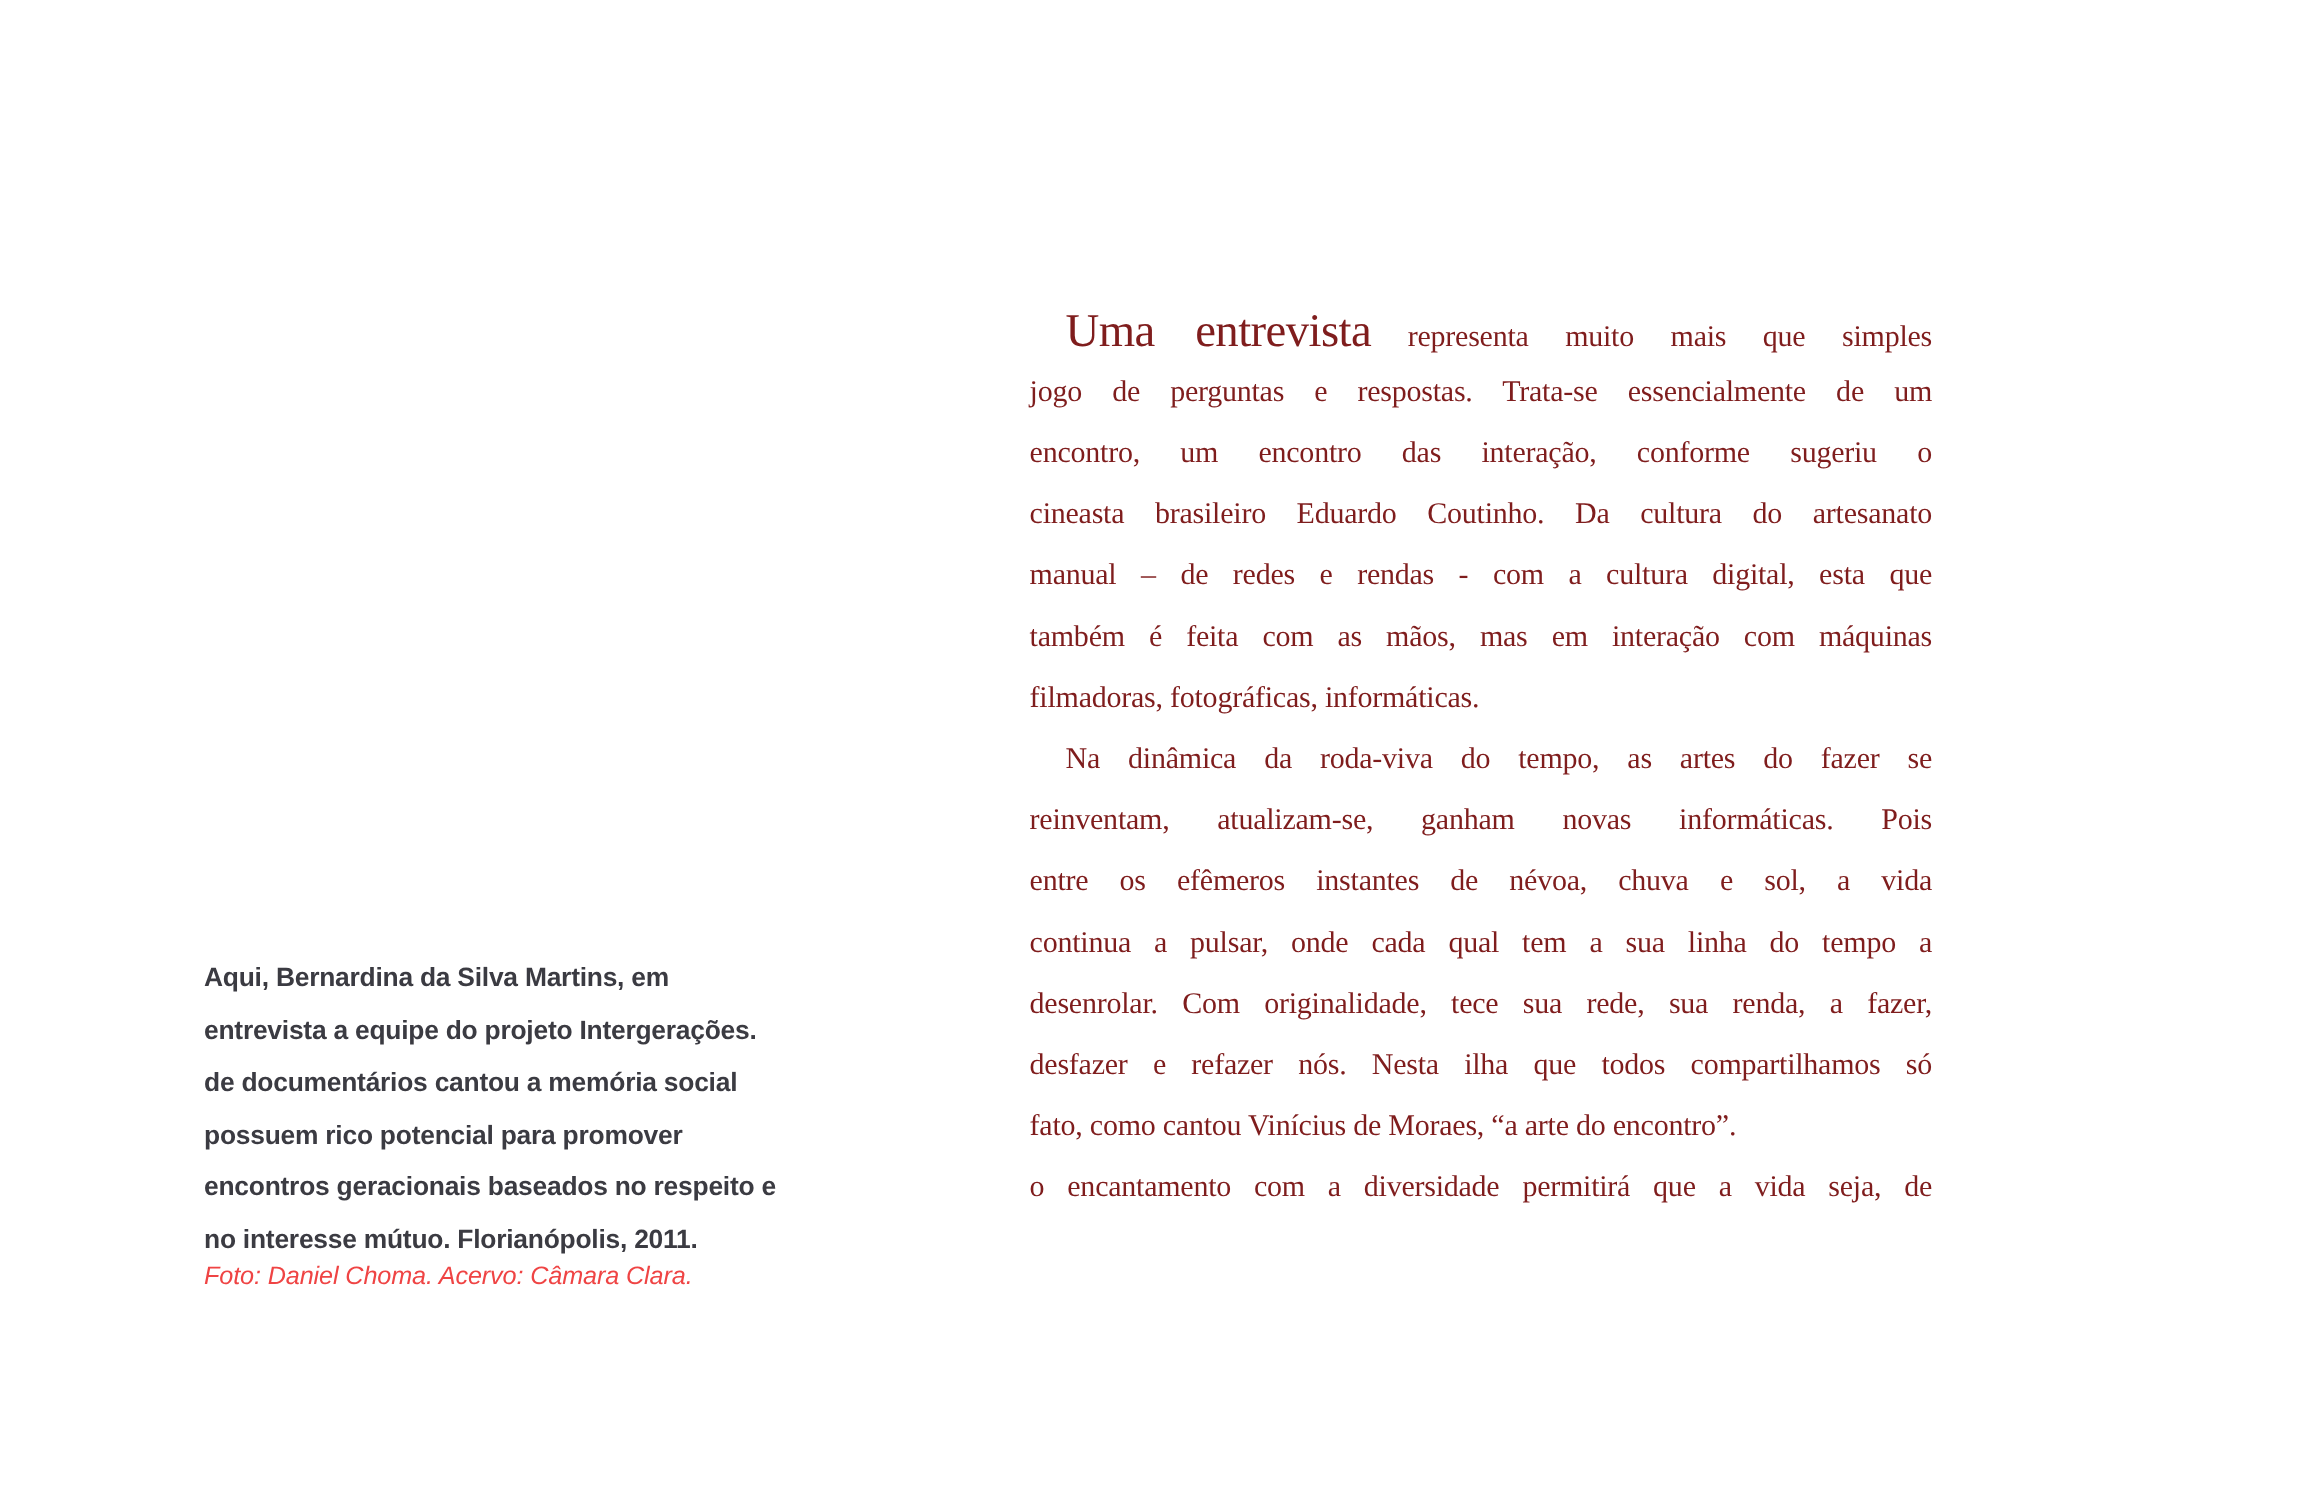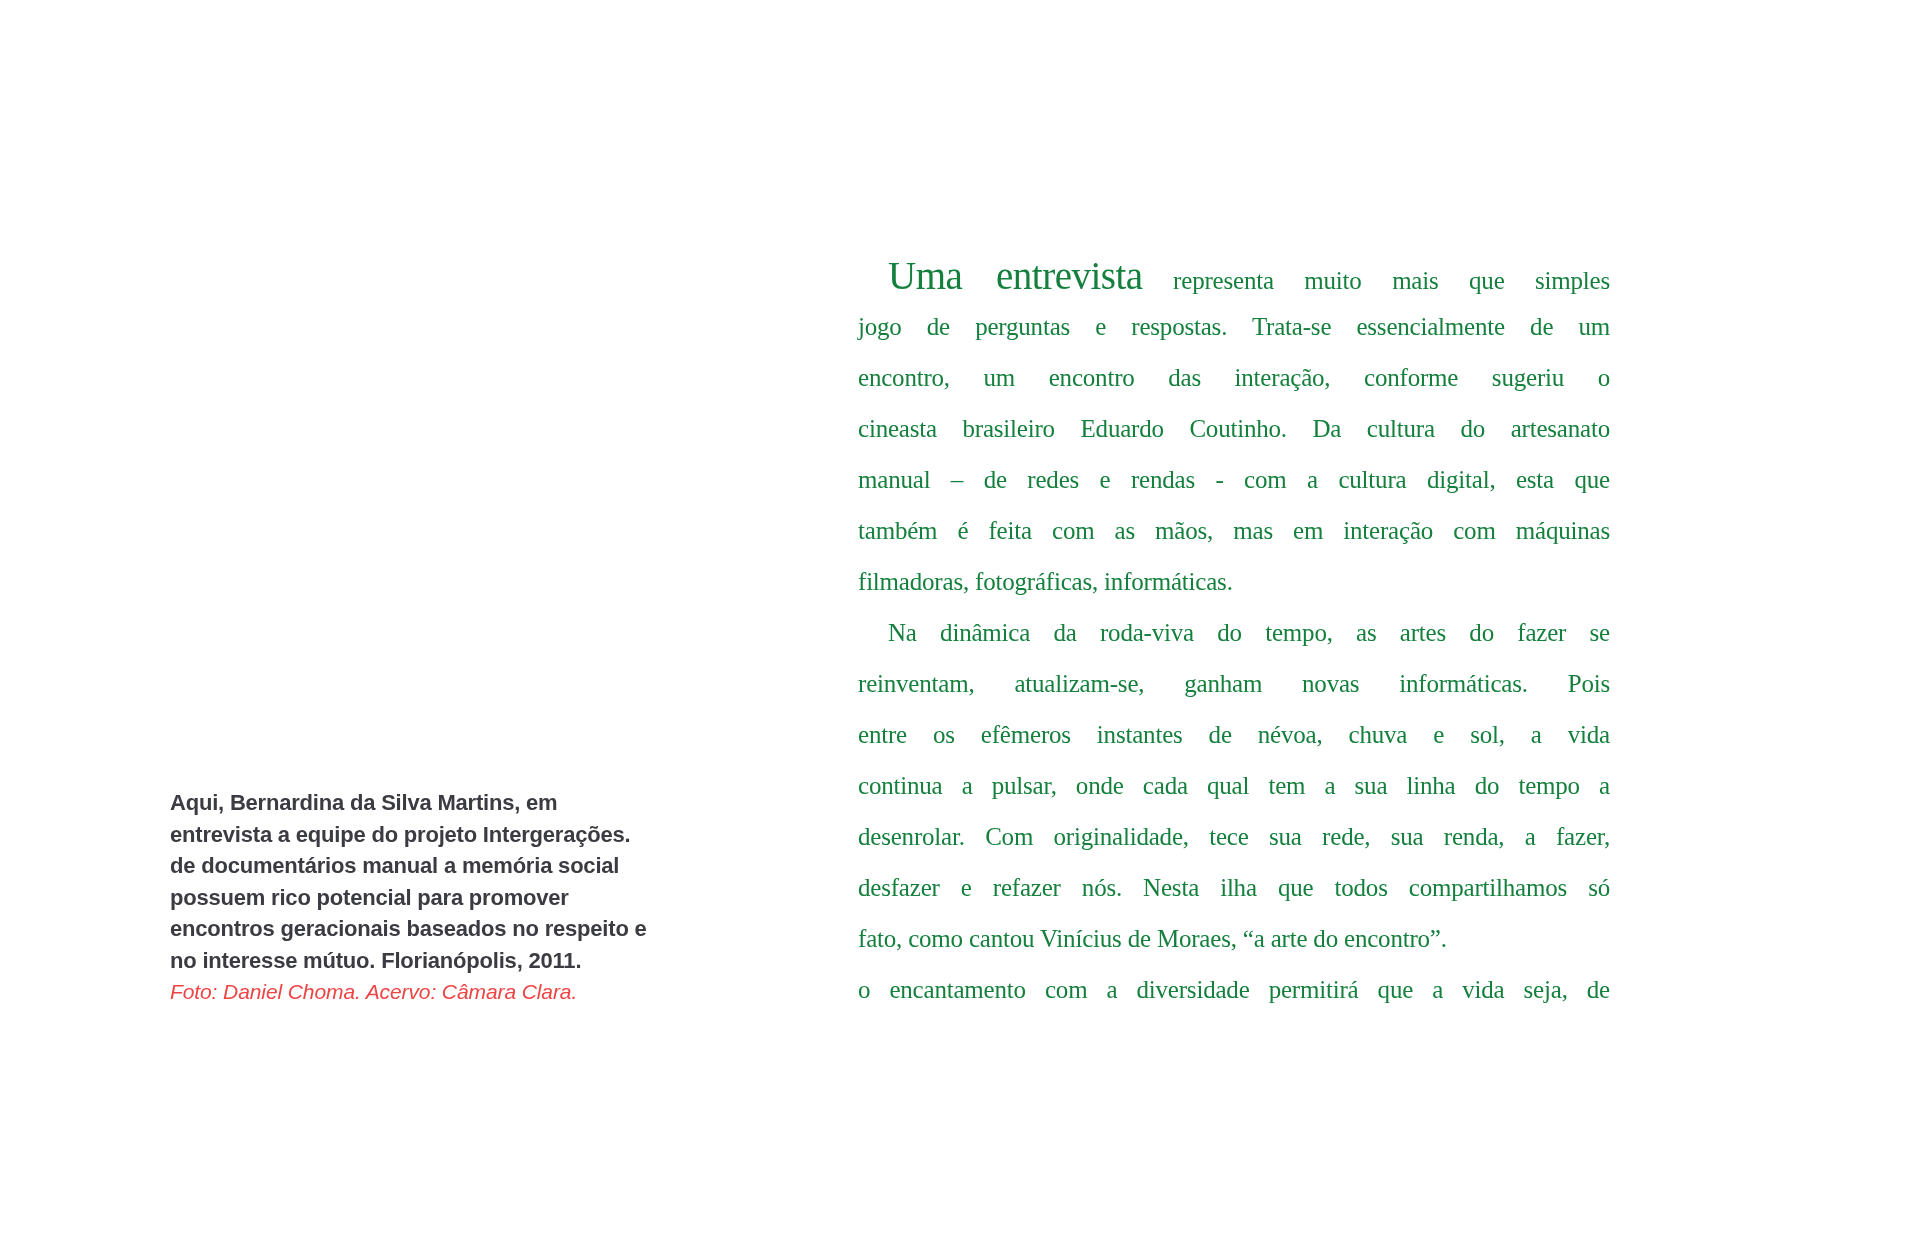--- a/index.html
+++ b/index.html
@@ -23,40 +23,41 @@
     width: 520px;
   }
   .caption-line {
     font-family: "Liberation Sans", sans-serif;
     font-weight: 700;
     font-size: 22px;
     line-height: 31.5px;
     color: #3b3b42;
     letter-spacing: -0.2px;
     white-space: nowrap;
+    margin-top: 12px;
   }
   .caption-credit {
     font-family: "Liberation Sans", sans-serif;
     font-style: italic;
     font-weight: 400;
     font-size: 21px;
     line-height: 31.5px;
     color: #ef4444;
     letter-spacing: -0.1px;
     white-space: nowrap;
   }
 
   
   .body-block {
     position: absolute;
     left: 858px;
     top: 250px;
     width: 752px;
     font-family: "Liberation Serif", serif;
-    color: #15803d;
+    color: #7f1d1d;
   }
   .bline {
     font-size: 25px;
     line-height: 51px;
     height: 51px;
     text-align: justify;
     text-align-last: justify;
     letter-spacing: -0.2px;
   }
   .bline.lastline {
@@ -71,21 +72,21 @@
   }
 </style>
 </head>
 <body>
 
 <div class="page">
 
   <div class="caption-block">
     <div class="caption-line">Aqui, Bernardina da Silva Martins, em</div>
     <div class="caption-line">entrevista a equipe do projeto Intergerações.</div>
-    <div class="caption-line">de documentários manual a memória social</div>
+    <div class="caption-line">de documentários cantou a memória social</div>
     <div class="caption-line">possuem rico potencial para promover</div>
     <div class="caption-line">encontros geracionais baseados no respeito e</div>
     <div class="caption-line">no interesse mútuo. Florianópolis, 2011.</div>
     <div class="caption-credit">Foto: Daniel Choma. Acervo: Câmara Clara.</div>
   </div>
 
   <div class="body-block">
 
     <div class="bline indent"><span class="lead-phrase">Uma entrevista</span> <span>representa muito mais que simples</span></div>
     <div class="bline">jogo de perguntas e respostas. Trata-se essencialmente de um</div>

